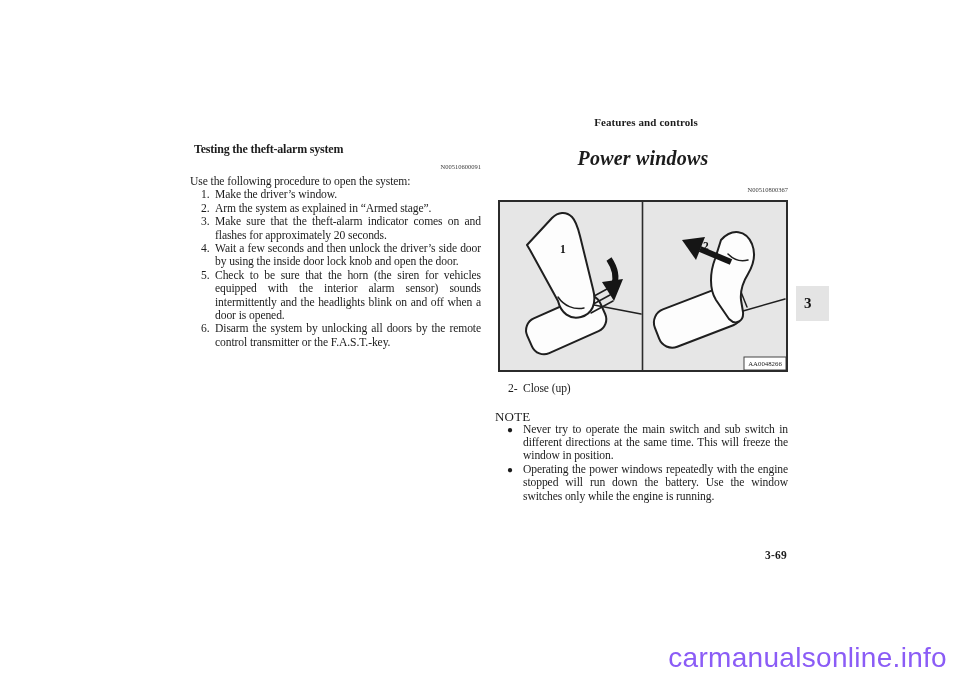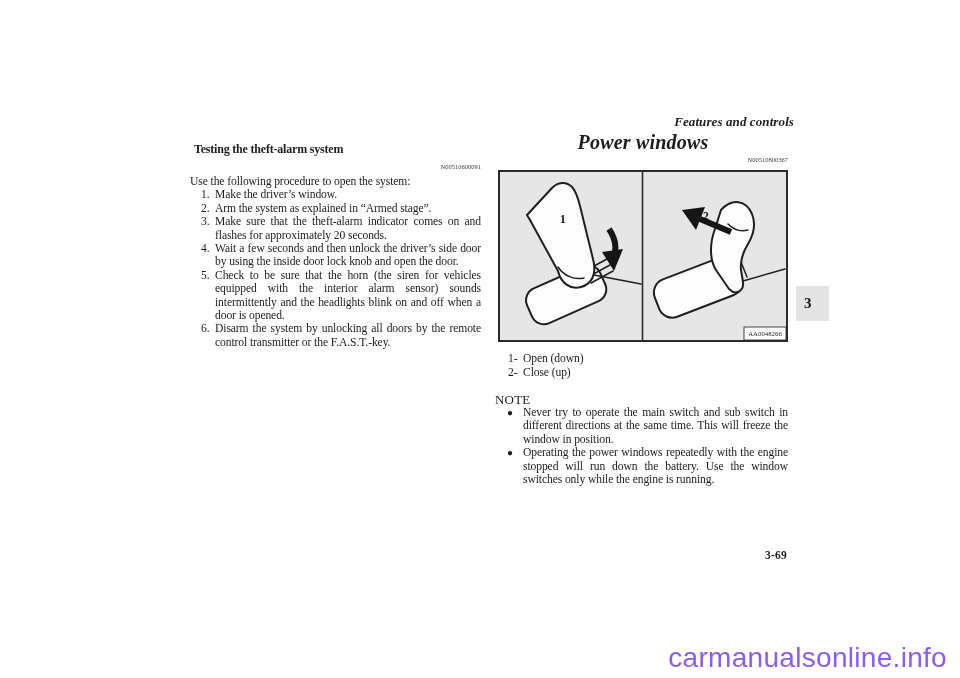--- a/index.html
+++ b/index.html
@@ -4,33 +4,33 @@
 <style>
   html,body{margin:0;padding:0;}
   body{
     width:960px;height:678px;background:#ffffff;position:relative;overflow:hidden;
     font-family:"Liberation Serif", serif;color:#1c1c1c;
     -webkit-font-smoothing:antialiased;
   }
   .abs{position:absolute;}
 
   .running-header{
-    left:498px;top:115px;width:296px;text-align:right;
-    font-size:13px;font-weight:bold;line-height:14px;letter-spacing:0.1px;font-style:italic;
+    left:498px;top:115px;width:296px;text-align:center;
+    font-size:11px;font-weight:bold;line-height:14px;letter-spacing:0.1px;
   }
 
   .col{position:absolute;}
   .col-left{left:190px;top:136px;width:291px;}
   .col-right{left:498px;top:131px;width:290px;}
 
   .subheading{
     margin:4px;font-size:12px;font-weight:bold;line-height:19px;letter-spacing:-0.2px;
   }
   .mainheading{
-    margin:0;font-size:20px;font-weight:bold;font-style:italic;
+    margin:16px;font-size:20px;font-weight:bold;font-style:italic;
     text-align:center;line-height:23px;letter-spacing:0.2px;
   }
   .refcode{
     text-align:right;font-size:6.5px;line-height:8px;margin-top:2px;color:#3a3a3a;
   }
 
   .bodytext{font-size:11.6px;line-height:13.4px;letter-spacing:-0.1px;}
   .intro{margin:4px 0 0 0;}
 
   .steps{margin-top:0;}
@@ -139,23 +139,20 @@
         <text class="figlabel" x="59" y="48">2</text>
       </g>
 
       <rect x="244" y="155" width="42" height="13" fill="#ffffff" stroke="#444" stroke-width="1"></rect>
       <text x="265" y="164" text-anchor="middle" font-size="6.8" fill="#222" font-family="Liberation Serif, serif">AA0048266</text>
     </svg>
   </figure>
 
   <div class="legend bodytext">
     <div class="legend-row">
-      <span class="legend-num">1-</span><span>Open (down)</span>
-    </div>
-    <div class="legend-row">
       <span class="legend-num">2-</span><span>Close (up)</span>
     </div>
   </div>
 
   <div class="note-label">NOTE</div>
   <div class="notes bodytext">
     <div class="note">
       <span class="bullet">●</span>
       <span>Never try to operate the main switch and sub switch in different directions at the same time. This will freeze the window in position.</span>
     </div>

